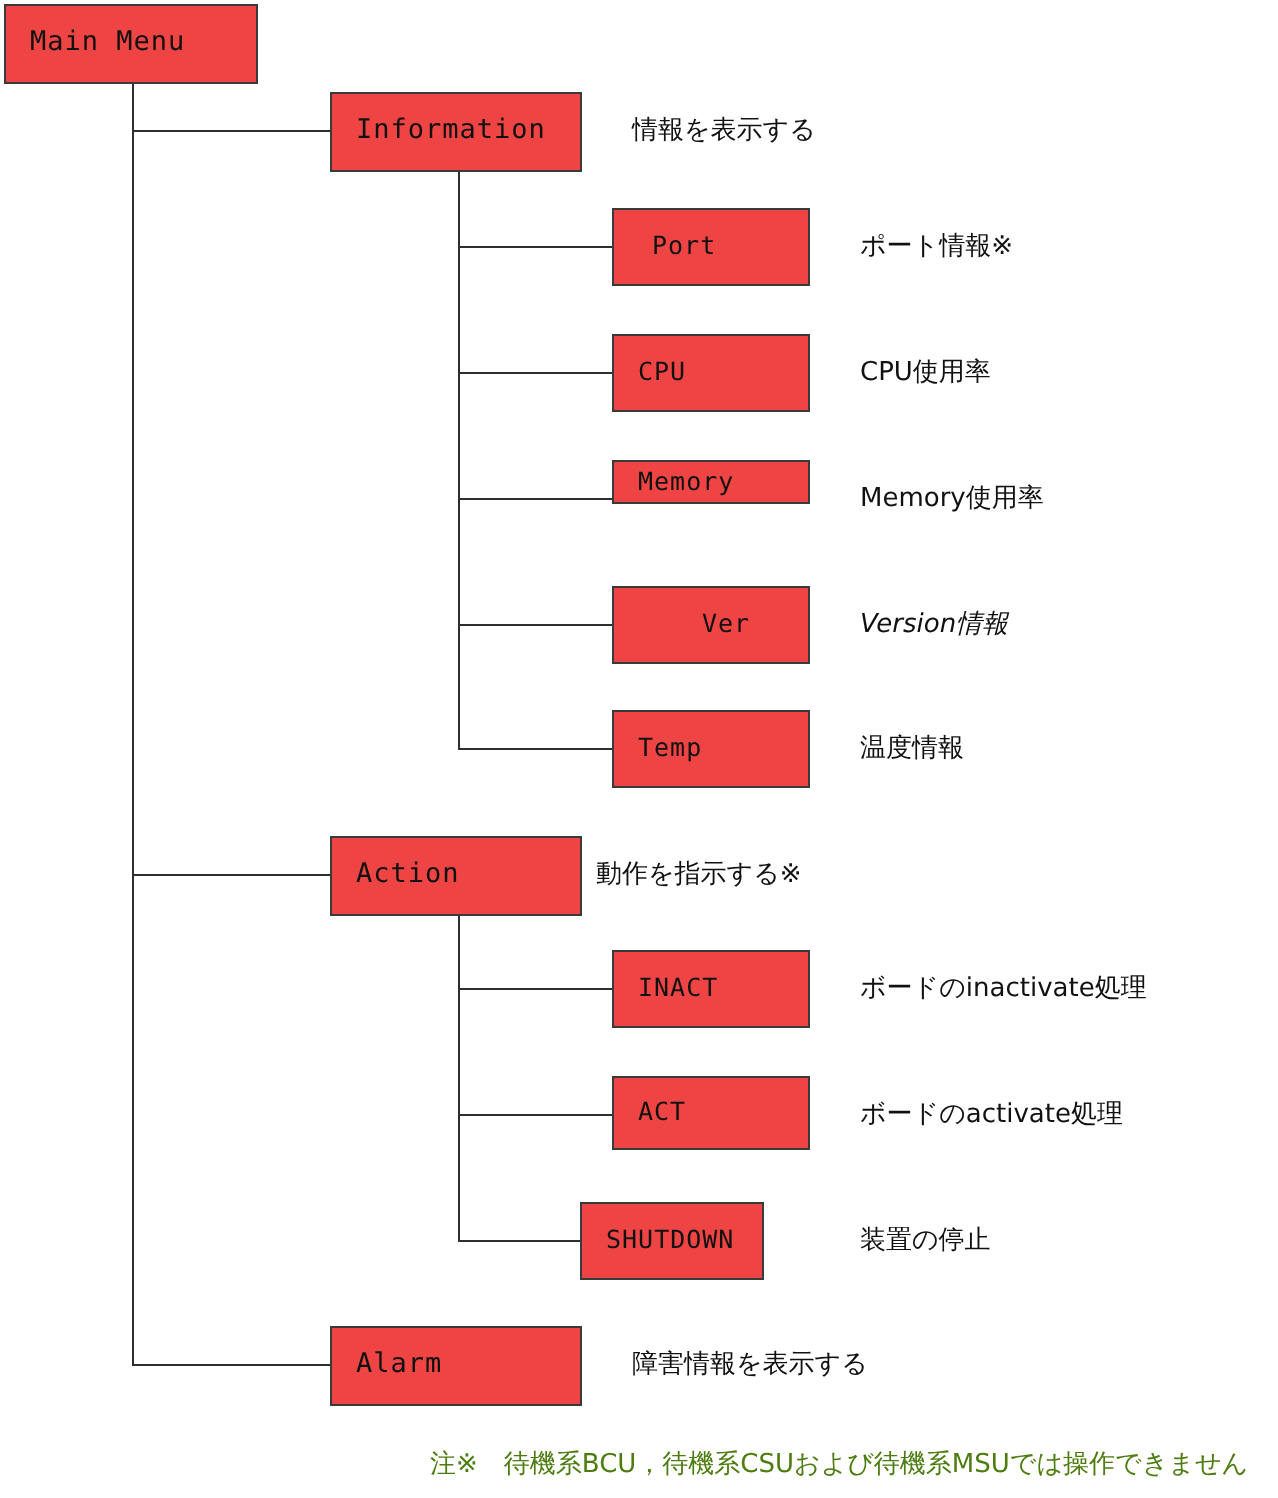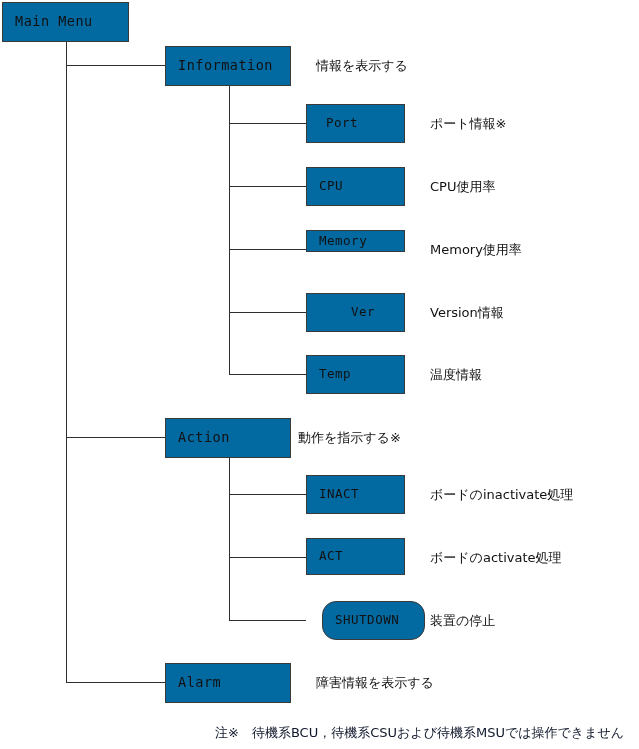--- a/index.html
+++ b/index.html
@@ -15,21 +15,21 @@
     position: relative;
     width: 639px;
     height: 749px;
     background: #ffffff;
     overflow: hidden;
   }
   .node {
     position: absolute;
     box-sizing: border-box;
     border: 1px solid #3a3a3a;
-    background: #0369a1;
+    background: #ef4444;
     display: flex;
     align-items: center;
     padding-left: 12px;
   }
   .node-label {
     font-family: "DejaVu Sans Mono", monospace;
     font-size: 13.5px;
     letter-spacing: 0.5px;
     color: #111111;
     white-space: nowrap;
@@ -43,21 +43,21 @@
     font-family: "DejaVu Sans", sans-serif;
     font-size: 13px;
     color: #111111;
     white-space: nowrap;
     line-height: 1;
   }
   .footnote {
     position: absolute;
     font-family: "DejaVu Sans", sans-serif;
     font-size: 13px;
-    color: #0f172a;
+    color: #4d7c0f;
     white-space: nowrap;
     line-height: 1;
   }
   .conn {
     position: absolute;
     background: #2e2e2e;
   }
   .conn-v { width: 1px; }
   .conn-h { height: 1px; }
 </style>
@@ -116,37 +116,37 @@
   <div class="desc" style="left:430px; top:180px;">CPU使用率</div>
 
   <div class="node node-sm" style="left:306px; top:230px; width:99px; height:22px;">
     <span class="node-label">Memory</span>
   </div>
   <div class="desc" style="left:430px; top:243px;">Memory使用率</div>
 
   <div class="node node-sm" style="left:306px; top:293px; width:99px; height:39px;padding-left:44px;">
     <span class="node-label">Ver</span>
   </div>
-  <div class="desc" style="left:430px; top:306px;">Version情報</div>
+  <div class="desc" style="left:430px; top:306px;font-style:italic;">Version情報</div>
 
   <div class="node node-sm" style="left:306px; top:355px; width:99px; height:39px;">
     <span class="node-label">Temp</span>
   </div>
   <div class="desc" style="left:430px; top:368px;">温度情報</div>
 
   <div class="node node-sm" style="left:306px; top:475px; width:99px; height:39px;">
     <span class="node-label">INACT</span>
   </div>
   <div class="desc" style="left:430px; top:488px;">ボードのinactivate処理</div>
 
   <div class="node node-sm" style="left:306px; top:538px; width:99px; height:37px;">
     <span class="node-label">ACT</span>
   </div>
   <div class="desc" style="left:430px; top:551px;">ボードのactivate処理</div>
 
-  <div class="node node-sm" style="left:322px; top:601px; width:103px; height:39px;border-radius:14px;">
+  <div class="node node-sm" style="left:290px; top:601px; width:92px; height:39px;">
     <span class="node-label">SHUTDOWN</span>
   </div>
   <div class="desc" style="left:430px; top:614px;">装置の停止</div>
 
   <div class="footnote" style="left:215px; top:726px;">注※　待機系BCU，待機系CSUおよび待機系MSUでは操作できません</div>
 
 </div>
 
 </body></html>

